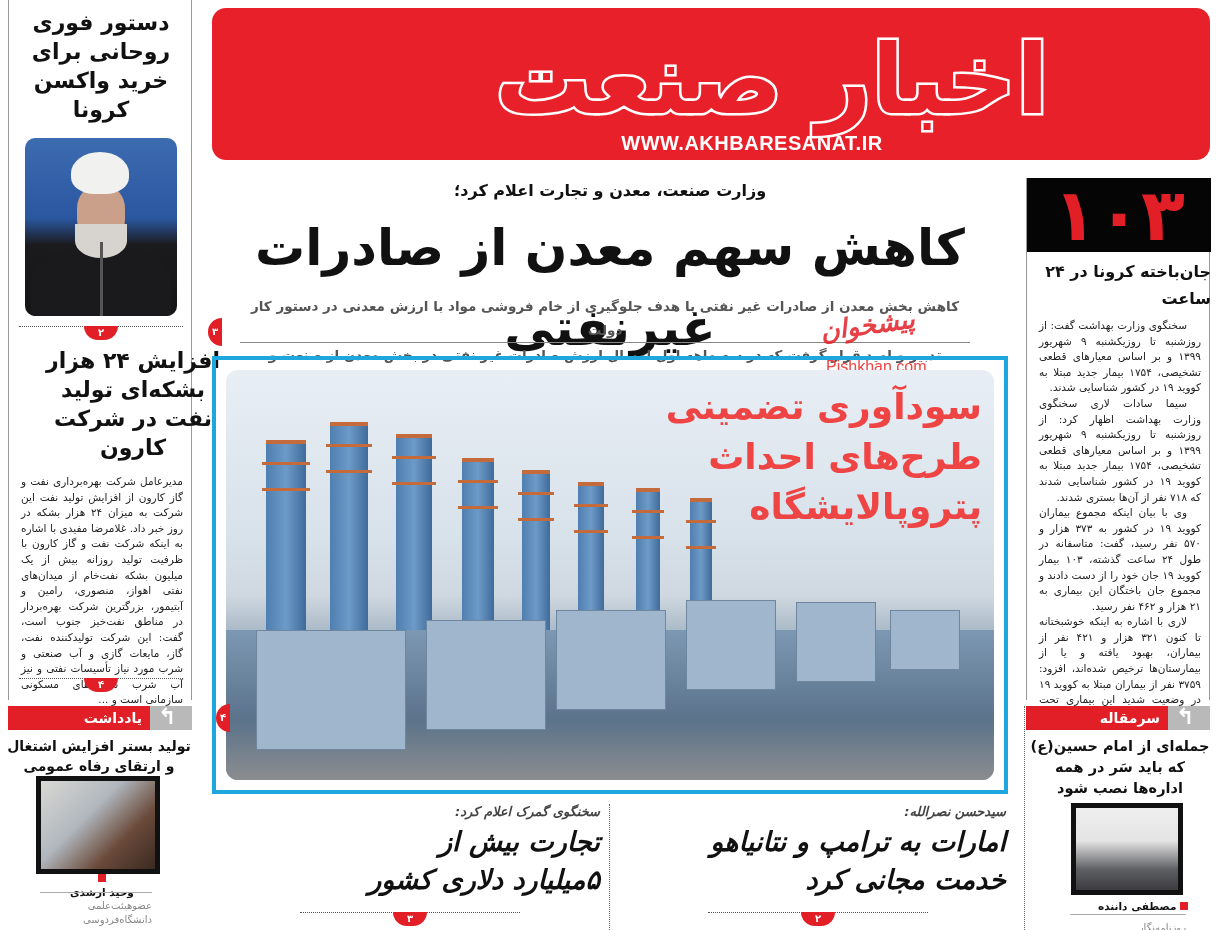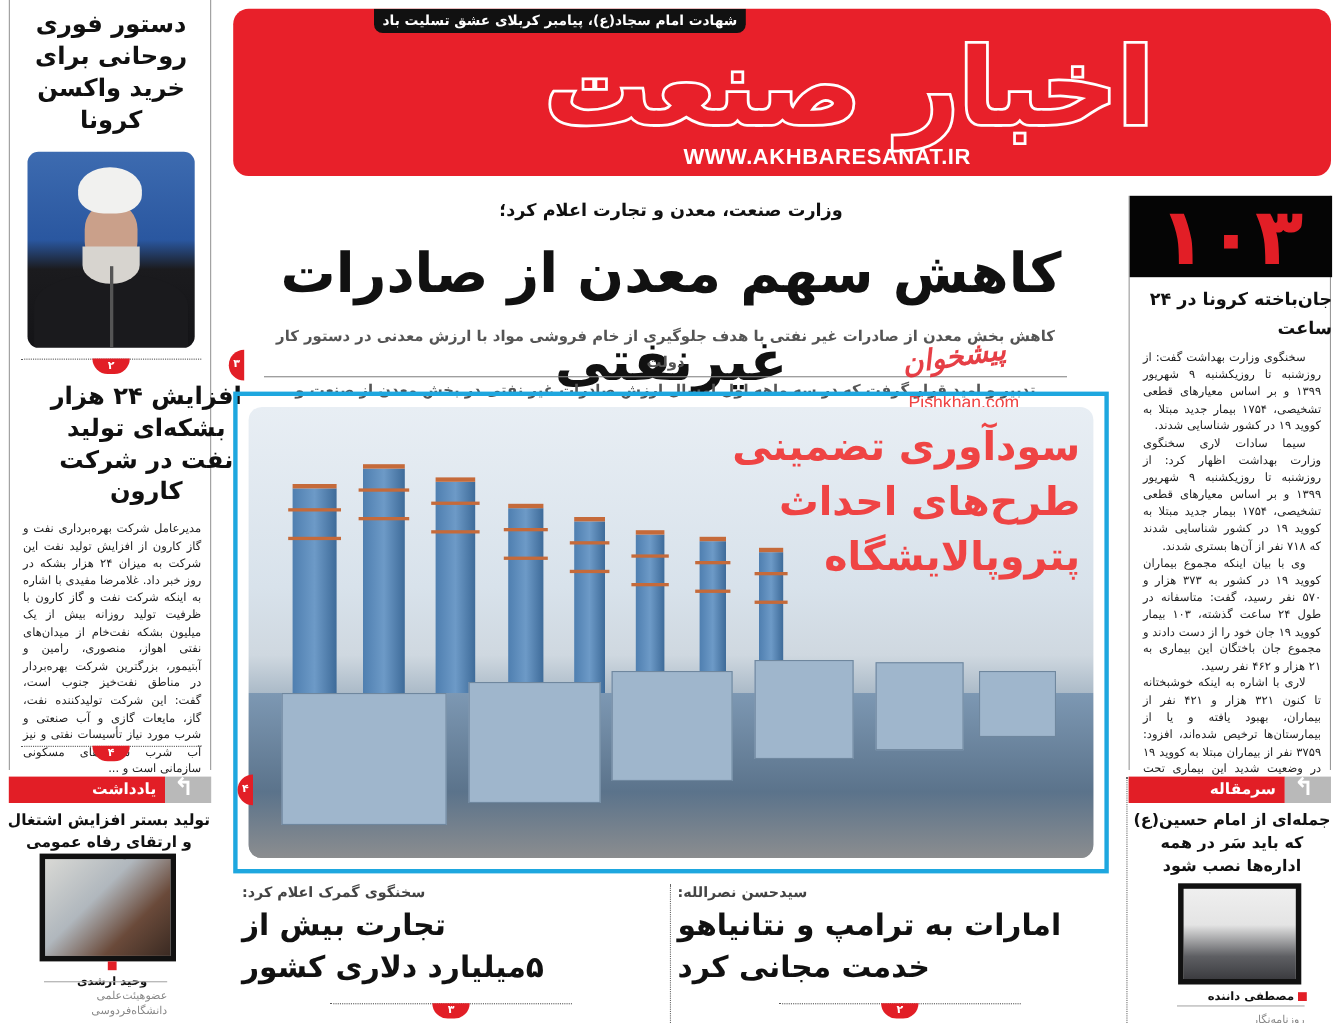--- a/index.html
+++ b/index.html
@@ -86,40 +86,39 @@
     background: linear-gradient(180deg, #e8eef4 0%, #d8e2eb 40%, #cfd8e0 55%, #8fa3b5 70%, #6c7f93 85%, #8a8f94 100%);
   }
   .tower { position: absolute; background: linear-gradient(90deg, #4f7fb0, #6d9ac7 50%, #3e6b99); border-top: 4px solid #c56a3a; }
   .tower::before { content: ""; position: absolute; left: -4px; right: -4px; top: 18px; height: 3px; background: #c56a3a; }
   .tower::after { content: ""; position: absolute; left: -4px; right: -4px; top: 44px; height: 3px; background: #c56a3a; }
   .plant-base { position: absolute; left: 0; bottom: 0; width: 100%; height: 150px; background: linear-gradient(180deg, #7d98b3 0%, #5b738b 60%, #8b8d8f 100%); }
   .block { position: absolute; background: #9fb6cc; border: 1px solid #6f879e; }
   .feature-hl { position: absolute; right: 22px; top: 22px; width: 330px; text-align: right; font-weight: bold; font-size: 36px; line-height: 50px; color: #ef4444; }
 
   
-  .bottom-story { position: absolute; text-align: left; }
+  .bottom-story { position: absolute; text-align: right; font-style: italic; }
   .bs-kicker { font-size: 13px; font-weight: bold; color: #444; margin-bottom: 4px; }
   .bs-hl { font-size: 27px; font-weight: bold; line-height: 38px; }
   .divider-v { position: absolute; width: 0; border-left: 1.5px dotted #666; }
 
   
   .col-right { position: absolute; left: 1026px; top: 178px; width: 184px; height: 522px; border-left: 1.5px solid #999; border-right: 1.5px solid #999; }
   .big-number { position: absolute; left: 0; top: 0; width: 184px; height: 74px; background: #050505; color: #e21e26; font-size: 72px; font-weight: bold; text-align: center; line-height: 74px; }
   .right-hl { position: absolute; left: 0; top: 80px; width: 184px; font-weight: bold; font-size: 16px; line-height: 27px; }
   .right-body { position: absolute; left: 12px; top: 140px; width: 162px; }
   .right-body p { text-indent: 14px; }
 
   .sar-hl { position: absolute; left: 1030px; top: 736px; width: 180px; text-align: center; font-weight: bold; font-size: 14.5px; line-height: 21px; }
   .photo-danandeh { position: absolute; left: 1071px; top: 803px; width: 112px; height: 92px; border: 5px solid #111; background: linear-gradient(180deg, #efefef 0%, #e4e4e4 40%, #5e5f63 75%, #3c3c40 100%); }
 </style>
 </head>
 <body>
 
 <div class="masthead">
-  <div class="mast-banner">شهادت امام سجاد(ع)، پیامبر کربلای عشق تسلیت باد</div>
   <div class="mast-logo">اخبار صنعت</div>
   <div class="mast-url">WWW.AKHBARESANAT.IR</div>
 </div>
 
 <div class="col-left">
   <div class="left-hl1">دستور فوری روحانی برای خرید واکسن کرونا</div>
   <div class="photo photo-rouhani">
     <div class="robe"></div>
       <div class="face"></div>
       <div class="beard"></div>

